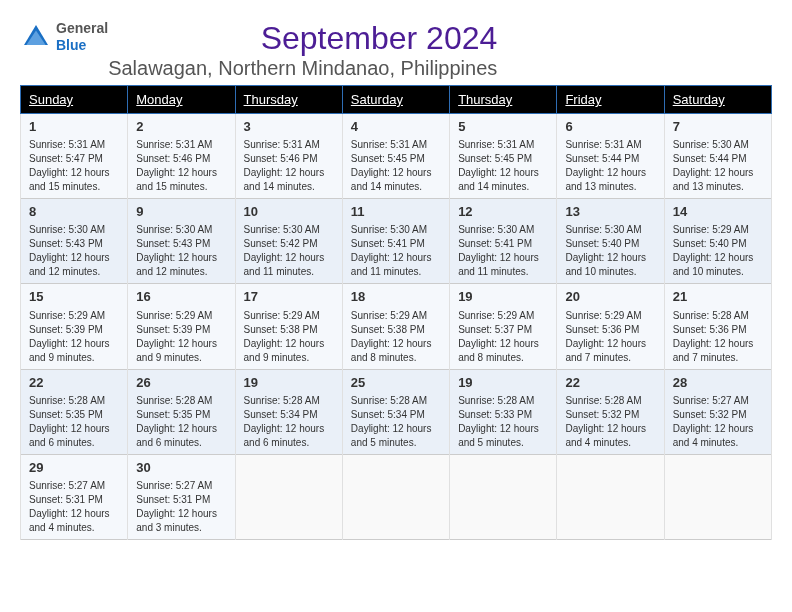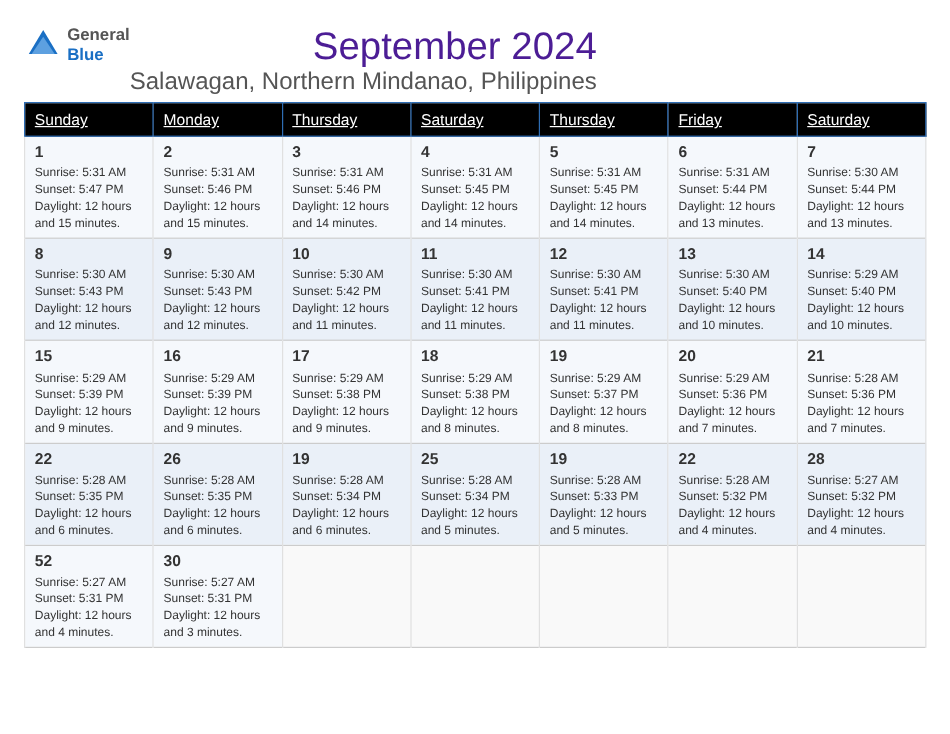--- a/index.html
+++ b/index.html
@@ -240,21 +240,21 @@
         <div class="cell-content">Sunrise: 5:28 AM<br>Sunset: 5:32 PM<br>Daylight: 12 hours<br>and 4 minutes.</div>
       </td>
       <td>
         <span class="day-number">28</span>
         <div class="cell-content">Sunrise: 5:27 AM<br>Sunset: 5:32 PM<br>Daylight: 12 hours<br>and 4 minutes.</div>
       </td>
     </tr>
 
     <tr>
       <td>
-        <span class="day-number">52</span>
+        <span class="day-number">29</span>
         <div class="cell-content">Sunrise: 5:27 AM<br>Sunset: 5:31 PM<br>Daylight: 12 hours<br>and 4 minutes.</div>
       </td>
       <td>
         <span class="day-number">30</span>
         <div class="cell-content">Sunrise: 5:27 AM<br>Sunset: 5:31 PM<br>Daylight: 12 hours<br>and 3 minutes.</div>
       </td>
       <td class="empty-cell"></td>
       <td class="empty-cell"></td>
       <td class="empty-cell"></td>
       <td class="empty-cell"></td>

